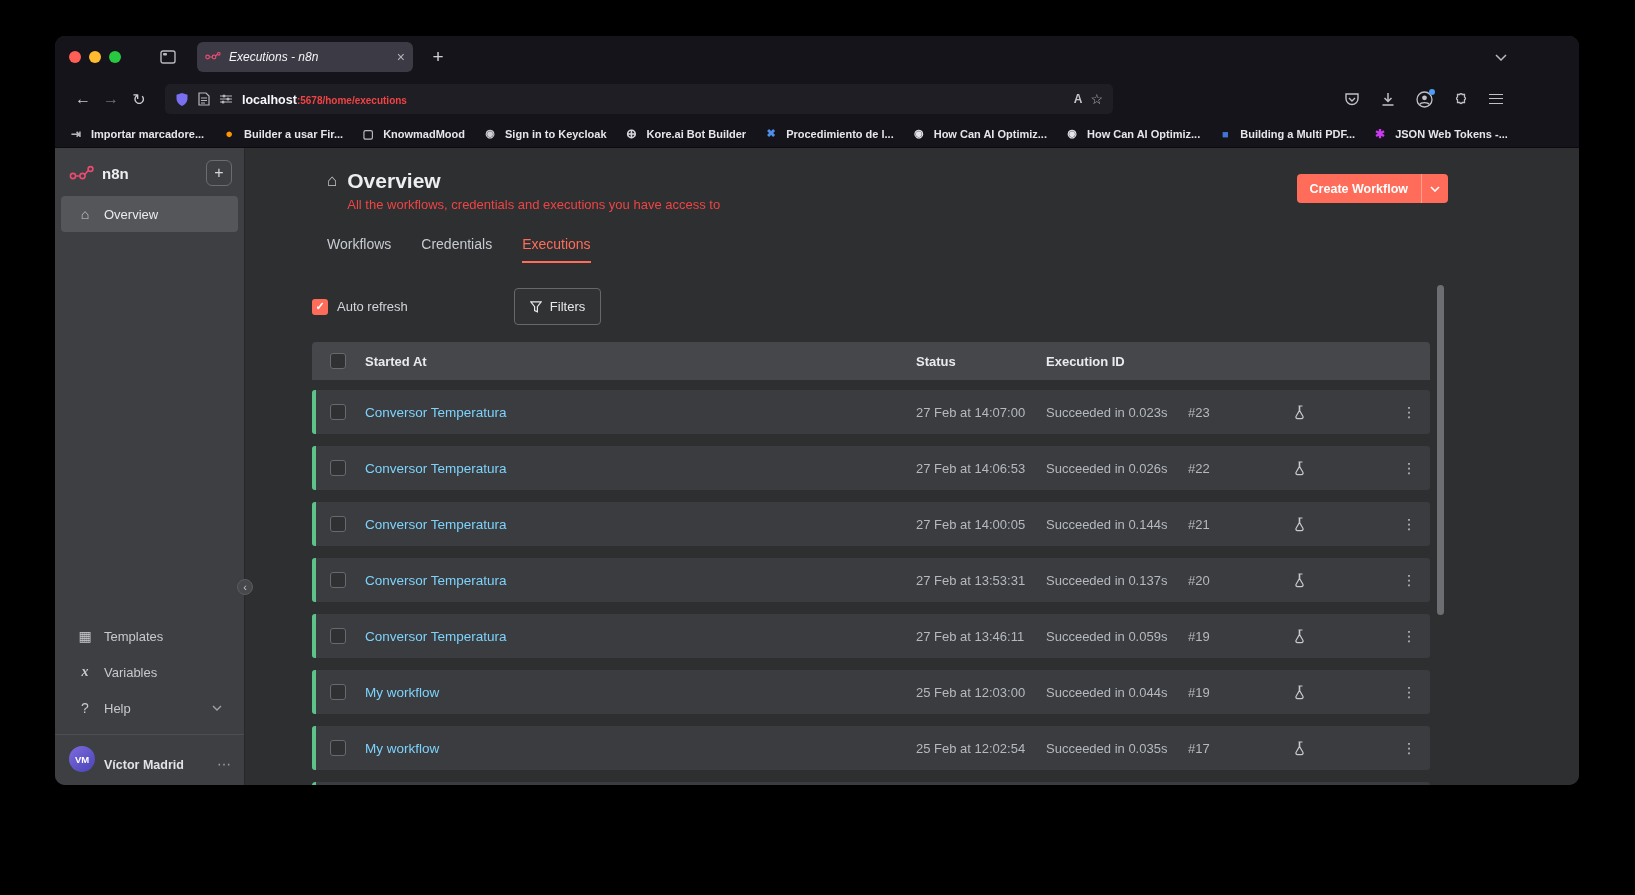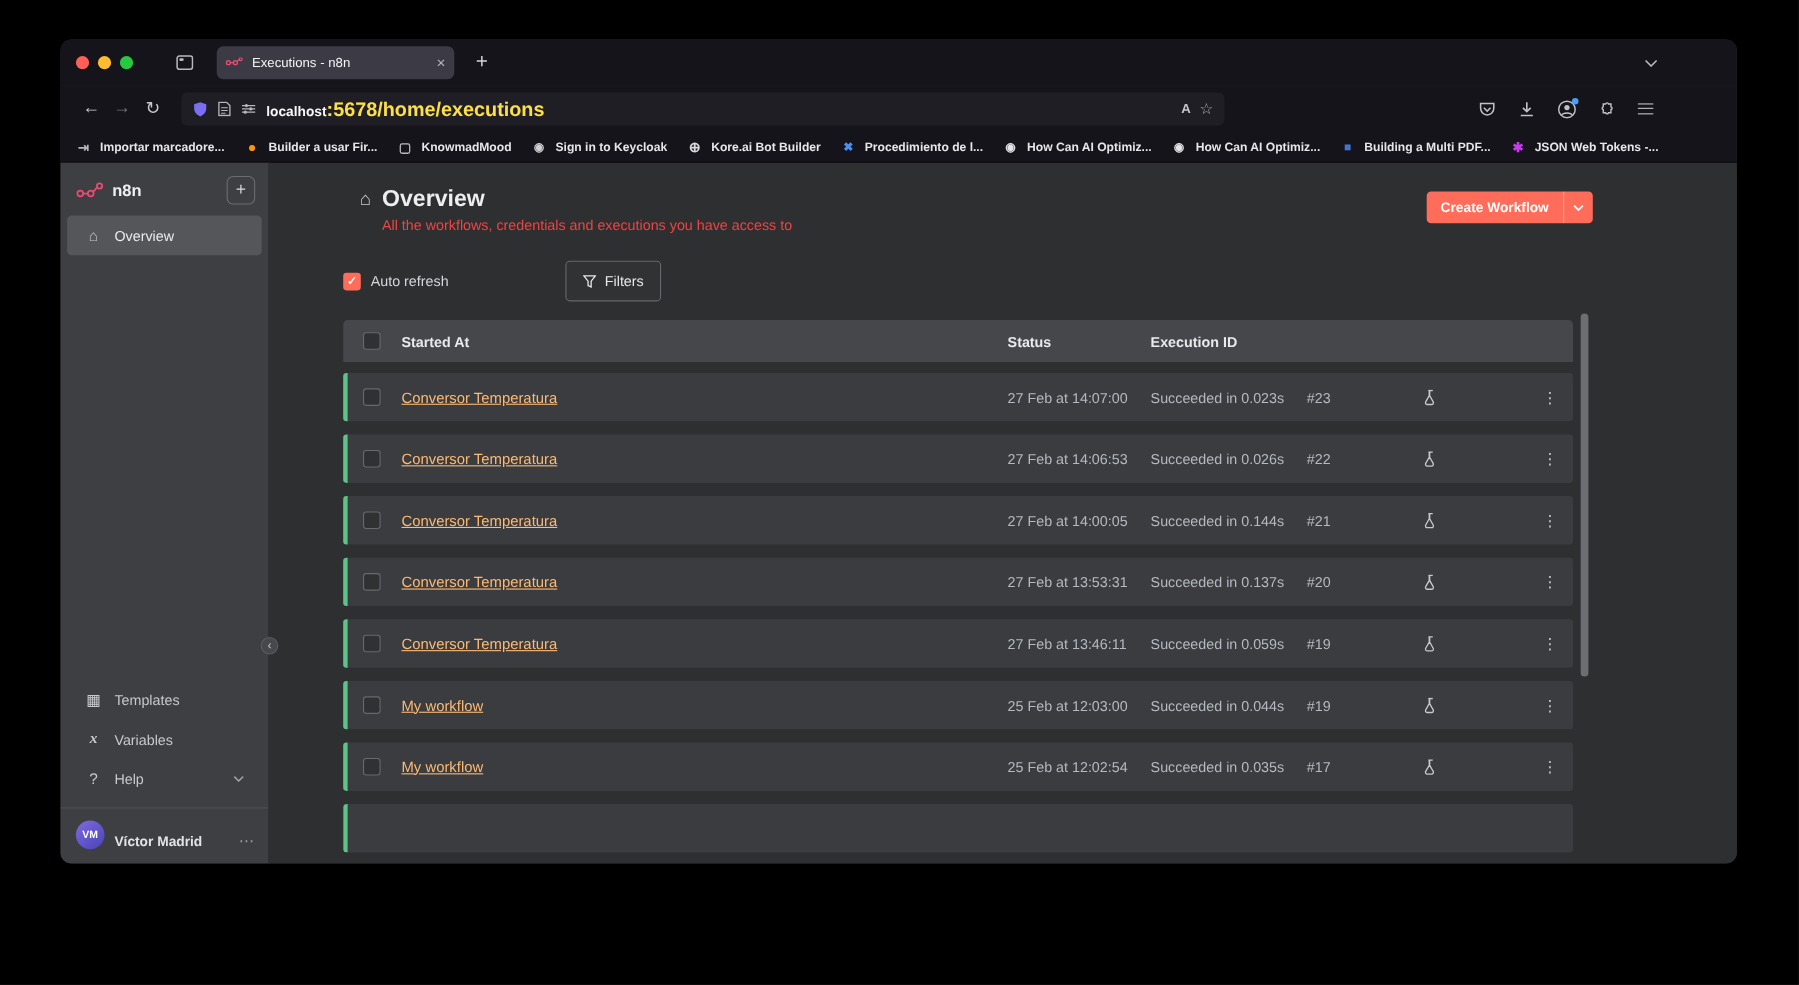--- a/index.html
+++ b/index.html
@@ -12,35 +12,35 @@
 
   
   .tabbar { height:42px; background:#15141a; display:flex; align-items:center; padding:0 14px; flex:none; }
   .lights { display:flex; gap:8px; margin-right:34px; }
   .light { width:12px; height:12px; border-radius:50%; }
   .light.red{background:#ff5f57}.light.yellow{background:#febc2e}.light.green{background:#28c840}
   .fxview { width:26px; height:26px; display:flex; align-items:center; justify-content:center;
             border-radius:4px; margin-right:16px; color:#b8b8c0; }
   .tab { width:216px; height:30px; background:#3b3a45; border-radius:6px; display:flex;
          align-items:center; padding:0 8px; gap:8px; color:#f4f4f6; font-size:12px; }
-  .tab .title { flex:1; white-space:nowrap; overflow:hidden; }
+  .tab .title { flex:1; white-space:nowrap; overflow:hidden;font-style:italic; }
   .tab-close { color:#b4b4bb; font-size:14px; cursor:default; }
   .newtab { color:#cfcfd6; font-size:19px; margin-left:12px; width:26px; height:26px;
             display:flex; align-items:center; justify-content:center; border-radius:4px; }
   .tabbar-spacer { flex:1; }
   .tab-ovf { color:#b8b8c0; margin-right:58px; }
 
   .toolbar { height:42px; background:#15141a; display:flex; align-items:center; padding:0 14px; flex:none; }
   .navbtn { width:28px; height:28px; display:flex; align-items:center; justify-content:center;
             color:#c9c9d0; font-size:16px; border-radius:4px; }
   .navbtn.dim { color:#6f6f78; }
   .urlbar { width:948px; height:30px; margin-left:12px; background:#1f1e25; border-radius:5px;
             display:flex; align-items:center; padding:0 10px; gap:9px; }
   .urlbar .host { color:#f7f7f9; font-size:12.5px; font-weight:700; }
-  .urlbar .rest { color:#fde047; font-size:18px; font-weight:700; }
+  .urlbar .rest { color:#ef4444; font-size:10px; font-weight:700; }
   .url-text { flex:1; white-space:nowrap; overflow:hidden; }
   .ubicon { display:flex; align-items:center; justify-content:center; color:#b6b6bd; }
   .translate { font-size:12px; font-weight:700; color:#c4c4cb; letter-spacing:-1px; }
   .star { font-size:14px; color:#b6b6bd; }
   .tb-icons { display:flex; align-items:center; gap:14px; margin-left:auto; margin-right:58px; }
   .tbic { width:22px; height:22px; display:flex; align-items:center; justify-content:center;
           color:#c0c0c7; position:relative; }
   .dot-badge { position:absolute; top:1px; right:0; width:6px; height:6px; border-radius:50%;
                background:#4a9df8; }
   .hamb { width:14px; height:10px; border-top:1.6px solid #c0c0c7; border-bottom:1.6px solid #c0c0c7; position:relative; }
@@ -114,21 +114,21 @@
   .table { margin-top:17px; width:1118px; }
   .thead { height:38px; background:#45474a; border-radius:4px 4px 0 0; display:grid;
            grid-template-columns:35px 551px 130px 142px 105px 1fr; align-items:center; padding-left:18px;
            color:#e8eaec; font-size:13px; font-weight:700; }
   .exec-row { height:44px; background:#3a3c3f; margin-top:12px; display:grid;
               grid-template-columns:35px 551px 130px 142px 105px 1fr; align-items:center; padding-left:18px;
               position:relative; border-radius:3px; color:#b5b9bf; font-size:13px; }
   .exec-row::before { content:""; position:absolute; left:0; top:0; bottom:0; width:4px;
                       background:#5dc389; border-radius:3px 0 0 3px; }
   .exec-row:first-child { margin-top:10px; }
-  .name-link { color:#fdba74; text-decoration:underline; font-size:13.5px; justify-self:start; }
+  .name-link { color:#7dd3fc; font-size:13.5px; justify-self:start; }
   .row-icons { display:flex; align-items:center; justify-content:space-between; padding-right:14px; color:#c6c9ce; }
   .kebab { font-size:14px; color:#c6c9ce; }
   .partial { height:44px; overflow:hidden; }
 
   .scroll-thumb { position:absolute; left:1192px; top:137px; width:7px; height:330px;
                   background:#6c6e71; border-radius:4px; }
 
   .chev svg, .chev { display:inline-flex; }
   svg { display:block; }
 </style>
@@ -342,20 +342,25 @@
 
       <div class="create-btn">
         <span class="create-main">Create Workflow</span>
         <span class="create-caret chev">
           <svg width="10" height="6" viewBox="0 0 10 6">
               <path d="M1 1l4 4 4-4" fill="none" stroke="#ffffff" stroke-width="1.6"></path>
             </svg>
         </span>
       </div>
 
+      <div class="tabs">
+        <span class="ptab">Workflows</span>
+        <span class="ptab">Credentials</span>
+        <span class="ptab active">Executions</span>
+      </div>
 
       <div class="controls">
         <span class="cb checked">✓</span>
         <span class="auto-label">Auto refresh</span>
         <button class="filters-btn">
           <span>
             <svg width="12" height="12" viewBox="0 0 12 12">
                 <path d="M0.8 0.8h10.4L7.4 5.6v5.2L4.6 9.6V5.6z" fill="none" stroke="#e6e8ea" stroke-width="1.2"></path>
               </svg>
           </span>

